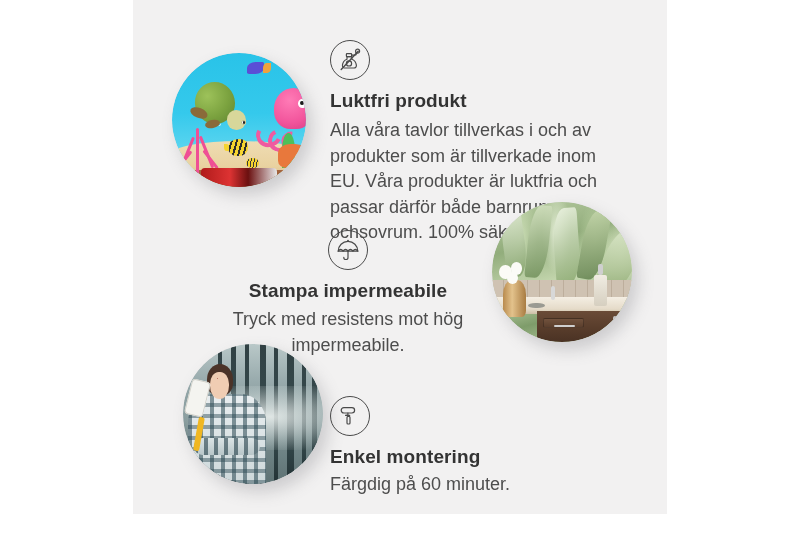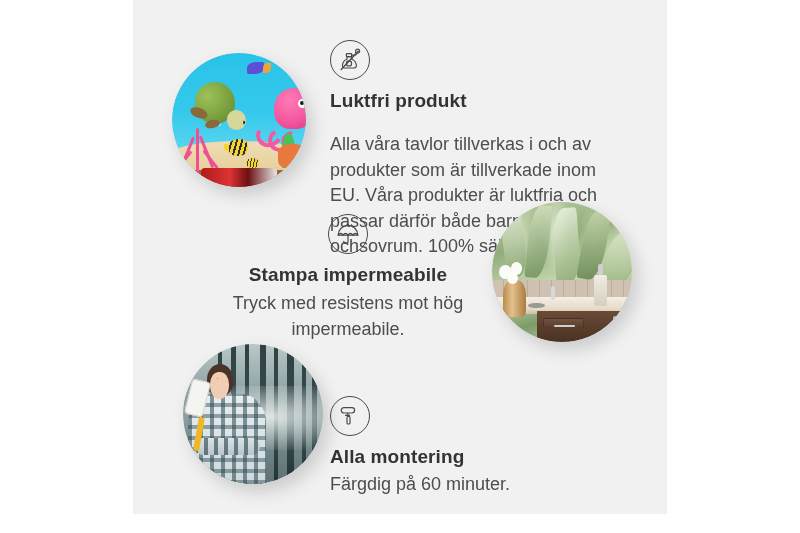--- a/index.html
+++ b/index.html
@@ -297,24 +297,24 @@
   }
   .block-body {
     font-size: 18px;
     line-height: 1.42;
     color: #4d4d4d;
   }
 
   
   .f1 { left: 330px; top: 40px; width: 300px; text-align: left; }
   .f1 .icon-circle { margin-bottom: 10px; }
-  .f1 .block-title { margin-bottom: 20px; }
-
-  
-  .f2 { left: 218px; top: 214px; width: 260px; text-align: center; }
+  .f1 .block-title { margin-bottom: 6px; }
+
+  
+  .f2 { left: 218px; top: 230px; width: 260px; text-align: center; }
   .f2 .icon-circle { margin: 0 auto 10px auto; }
   .f2 .block-title { margin-bottom: 5px; }
 
   
   .f3 { left: 330px; top: 396px; width: 280px; text-align: left; }
   .f3 .icon-circle { margin-bottom: 10px; }
   .f3 .block-title { margin-bottom: 4px; }
 
   svg { display: block; }
 </style>
@@ -458,17 +458,17 @@
     <div class="icon-circle">
       <svg width="26" height="26" viewBox="0 0 26 26" aria-hidden="true">
         <g fill="none" stroke="#4a4a4a" stroke-width="1.2" stroke-linecap="round" stroke-linejoin="round">
           <rect x="4.2" y="4.6" width="13.4" height="5.4" rx="2.7"></rect>
           <path d="M10.9 10.0 v2.3 h-2.2"></path>
           <path d="M8.7 12.3 h4.0"></path>
           <rect x="10.0" y="13.4" width="3.0" height="7.6" rx="1.0"></rect>
         </g>
       </svg>
     </div>
-    <div class="block-title">Alla montering</div>
+    <div class="block-title">Enkel montering</div>
     <div class="block-body">Färgdig på 60 minuter.</div>
   </div>
 
 </div>
 
 </body></html>

